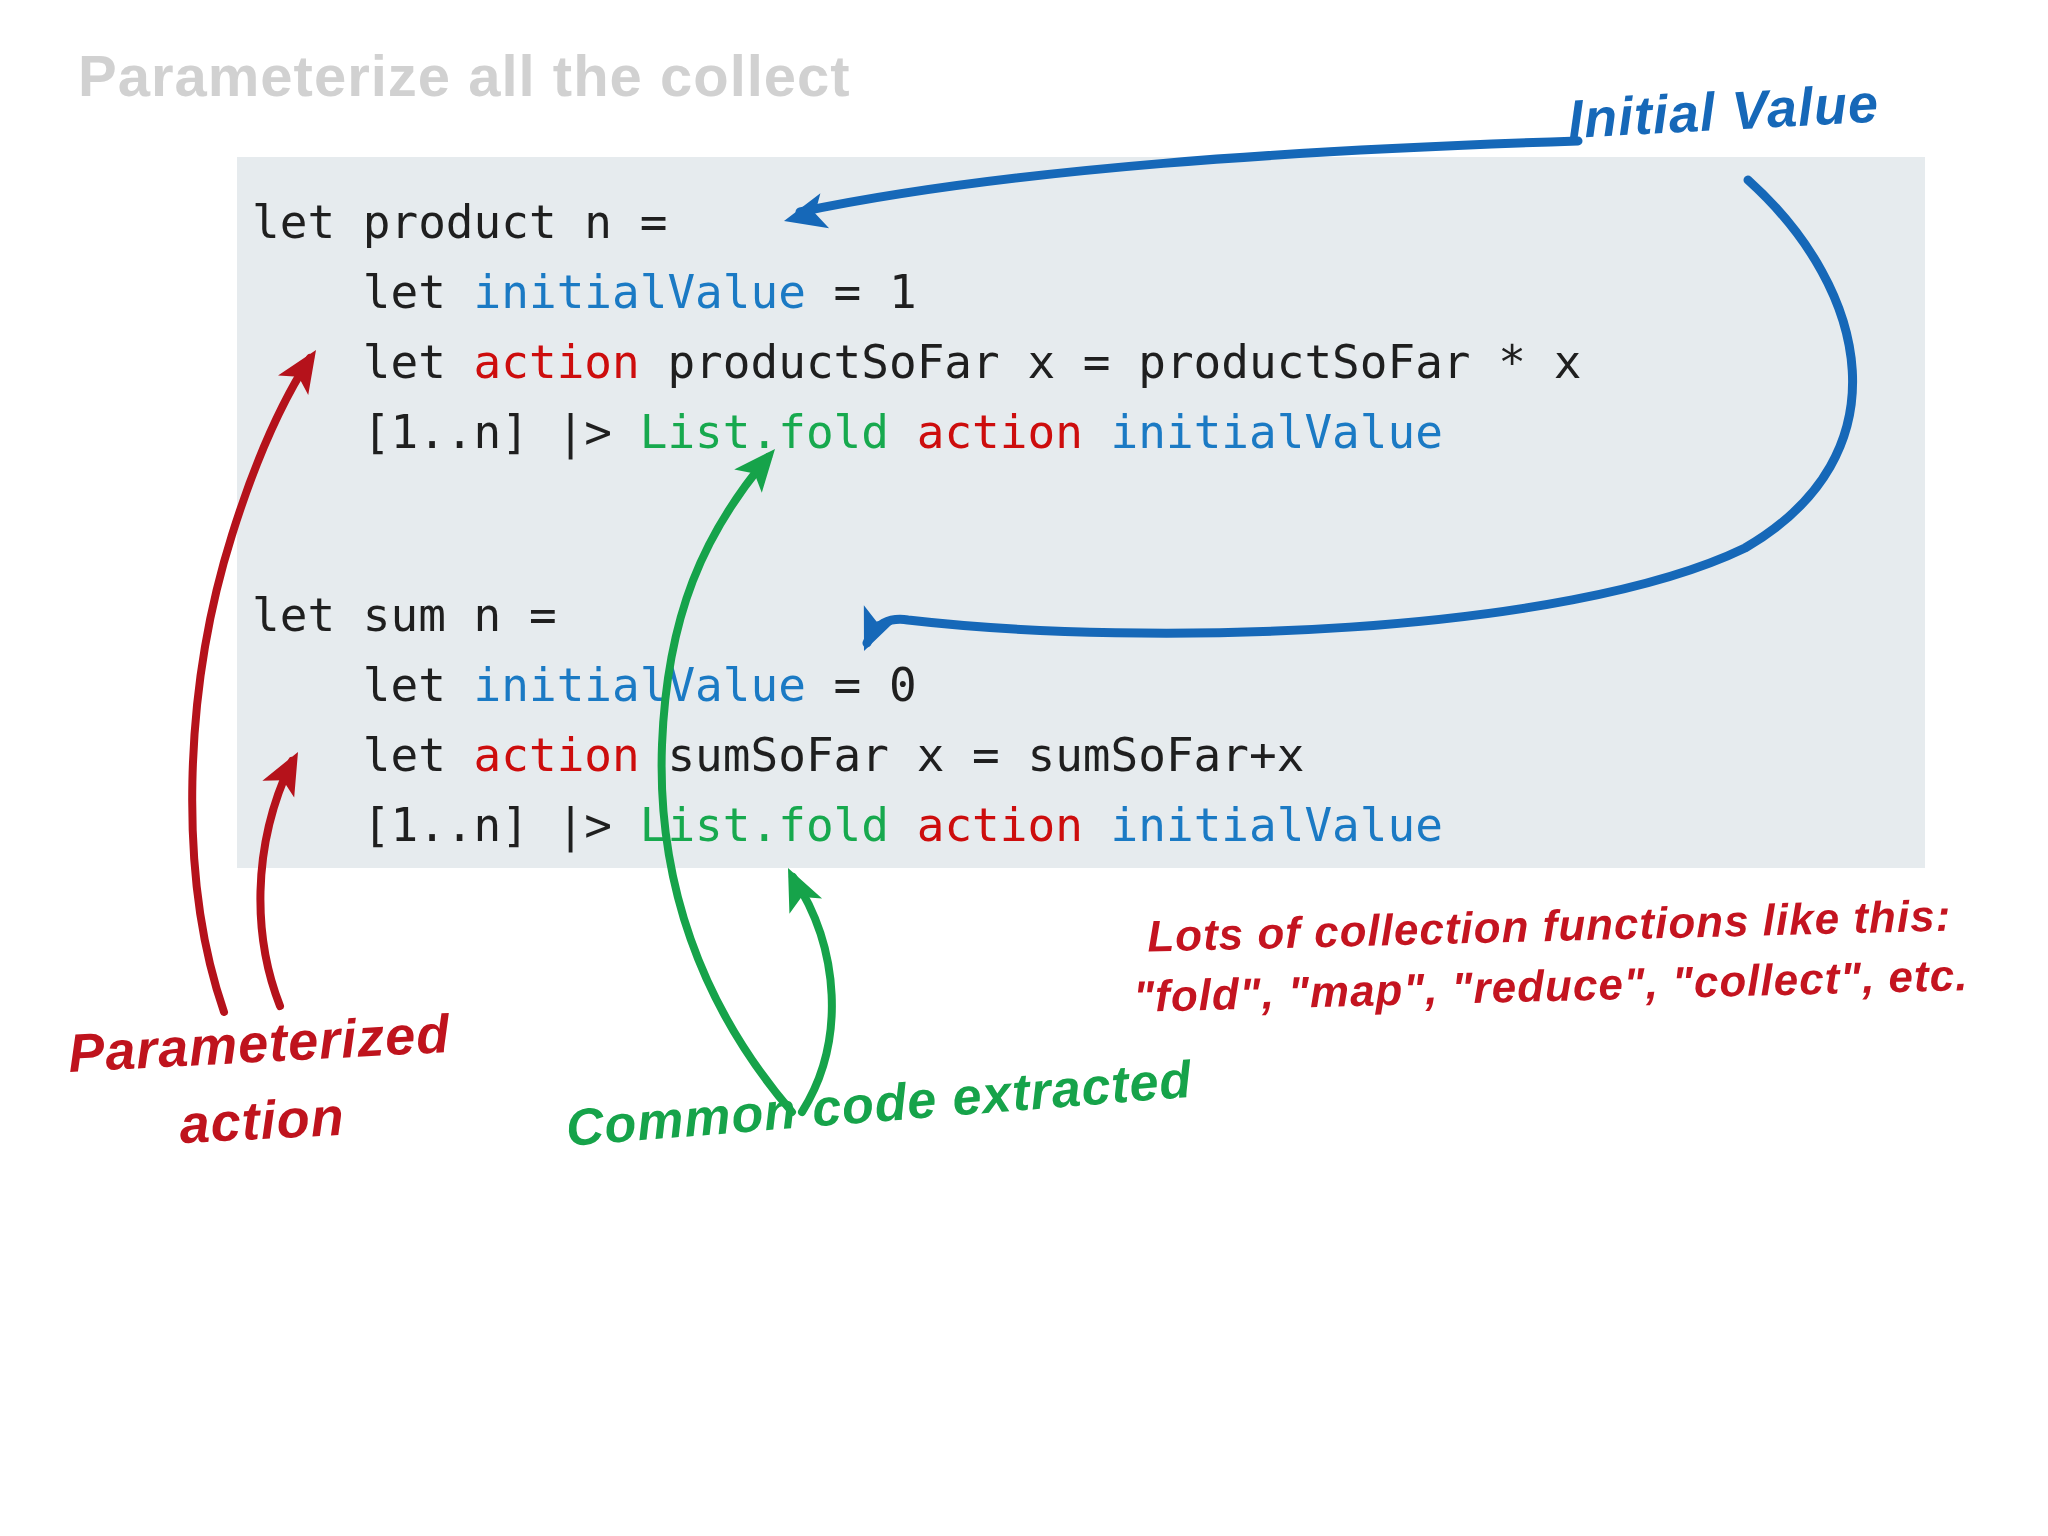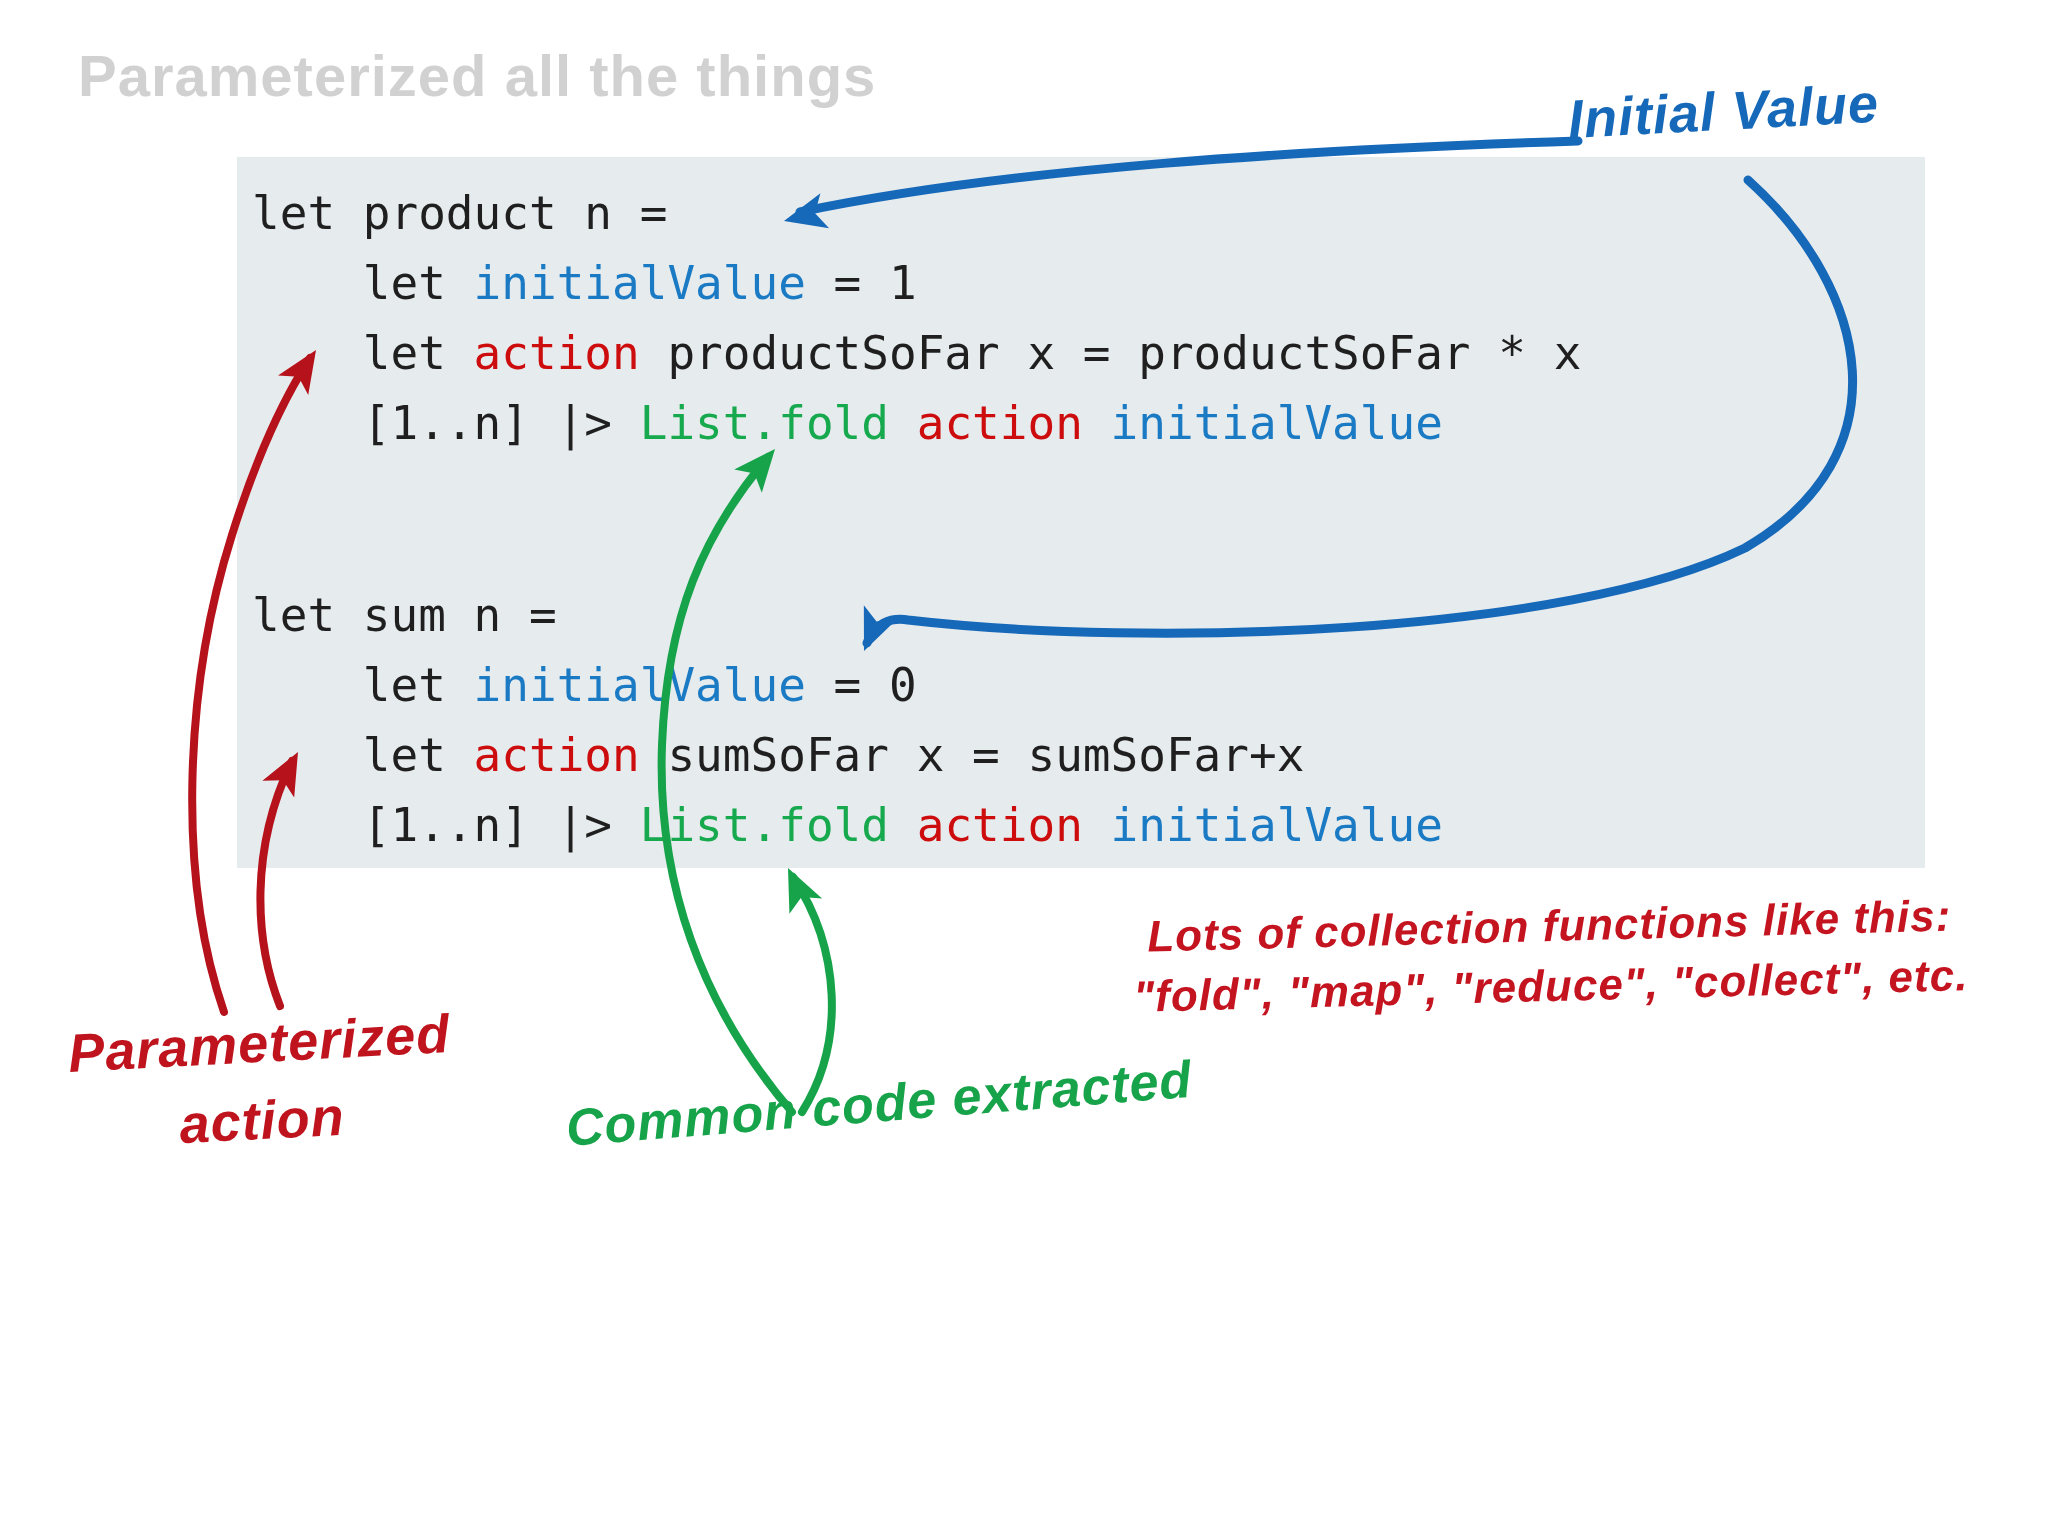--- a/index.html
+++ b/index.html
@@ -14,42 +14,42 @@
   }
   .code-block {
     position:absolute; left:237px; top:157px;
     width:1688px; height:711px;
   }
   .code-snippet {
     position:absolute; left:15px;
     font-family:"DejaVu Sans Mono","Liberation Mono",monospace;
     font-size:46px; line-height:70px; white-space:pre;
   }
-  .code-snippet.first  { top:21px; }
+  .code-snippet.first  { top:30px; }
   .code-snippet.second { top:423px; }
   .code-line { height:70px; }
   .tok-bold { font-weight:normal; }
   .hand {
     position:absolute; font-style:italic; font-weight:bold;
     letter-spacing:1px; white-space:nowrap;
   }
   .hand-initial-value { left:1568px; top:88px; font-size:54px; transform:rotate(-3deg); transform-origin:left center; }
   .hand-collection { left:1110px; top:896px; width:880px; text-align:center; transform:rotate(-1.5deg); }
   .hand-collection .l1 { font-size:44px; line-height:60px; }
   .hand-collection .l2 { font-size:44px; line-height:60px; }
   .hand-parameterized { left:70px; top:1006px; width:380px; text-align:center; transform:rotate(-3deg); }
   .hand-parameterized .l1 { font-size:54px; line-height:74px; }
   .hand-parameterized .l2 { font-size:54px; line-height:80px; }
   .hand-common { left:566px; top:1098px; font-size:52px; transform:rotate(-4.5deg); transform-origin:left center; }
   #arrow-layer { position:absolute; left:0; top:0; pointer-events:none; }
 </style>
 </head>
 <body>
 
-<div class="slide-title" style="color: rgb(209, 209, 209);">Parameterized all the things</div>
+<div class="slide-title" style="color: rgb(209, 209, 209);">Parameterize all the collect</div>
 
 <div class="code-block" style="background: rgb(230, 235, 238);">
   <div class="code-snippet first"><div class="code-line"><span style="color: rgb(31, 31, 31);">let product n = </span></div><div class="code-line"><span style="color: rgb(31, 31, 31);">    let </span><span style="color: rgb(27, 122, 196);">initialValue</span><span style="color: rgb(31, 31, 31);"> = 1</span></div><div class="code-line"><span style="color: rgb(31, 31, 31);">    let </span><span style="color: rgb(205, 13, 13);">action</span><span style="color: rgb(31, 31, 31);"> productSoFar x = productSoFar * x</span></div><div class="code-line"><span style="color: rgb(31, 31, 31);">    [1..n] |&gt; </span><span class="tok-bold" style="color: rgb(23, 169, 78);">List.fold</span><span style="color: rgb(31, 31, 31);"> </span><span style="color: rgb(205, 13, 13);">action</span><span style="color: rgb(31, 31, 31);"> </span><span style="color: rgb(27, 122, 196);">initialValue</span></div></div>
   <div class="code-snippet second"><div class="code-line"><span style="color: rgb(31, 31, 31);">let sum n = </span></div><div class="code-line"><span style="color: rgb(31, 31, 31);">    let </span><span style="color: rgb(27, 122, 196);">initialValue</span><span style="color: rgb(31, 31, 31);"> = 0</span></div><div class="code-line"><span style="color: rgb(31, 31, 31);">    let </span><span style="color: rgb(205, 13, 13);">action</span><span style="color: rgb(31, 31, 31);"> sumSoFar x = sumSoFar+x</span></div><div class="code-line"><span style="color: rgb(31, 31, 31);">    [1..n] |&gt; </span><span class="tok-bold" style="color: rgb(23, 169, 78);">List.fold</span><span style="color: rgb(31, 31, 31);"> </span><span style="color: rgb(205, 13, 13);">action</span><span style="color: rgb(31, 31, 31);"> </span><span style="color: rgb(27, 122, 196);">initialValue</span></div></div>
 </div>
 
 <svg id="arrow-layer" width="2048" height="1536" viewBox="0 0 2048 1536">
     <g>
       <path d="M 1578 141 C 1300 150, 1010 168, 800 212" fill="none" stroke="#1668b8" stroke-width="9" stroke-linecap="round"></path>
       <path d="M 0 0 L -42 18 L -32 0 L -42 -18 Z" fill="#1668b8" transform="translate(784,221) rotate(166)"></path>

